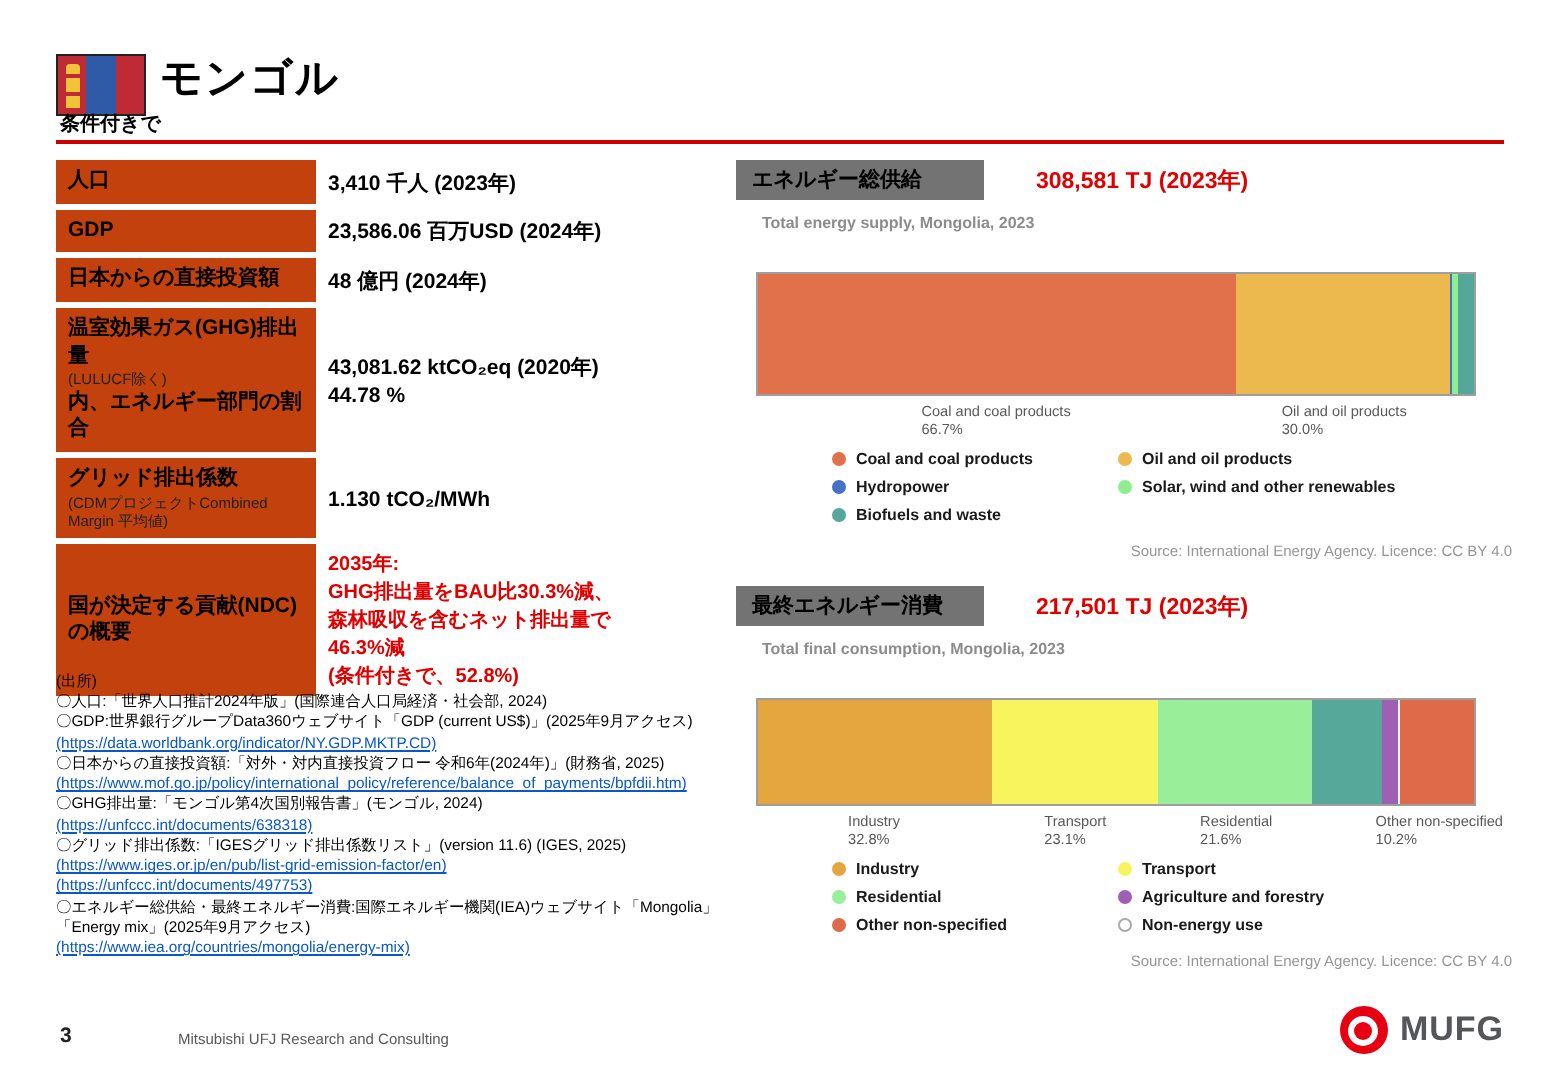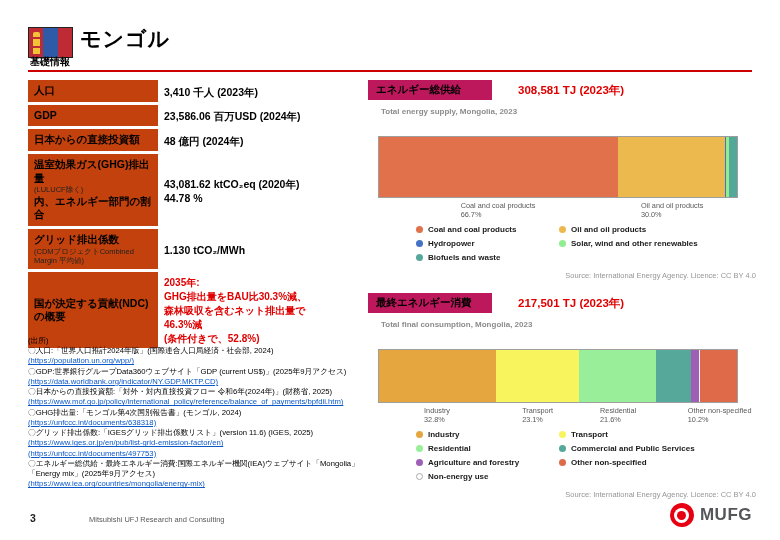--- a/index.html
+++ b/index.html
@@ -35,21 +35,21 @@
   .ndc-line { color:#e00000; font-weight:bold; font-size:10px; line-height:1.4; }
 
   
   .sources { position:absolute; left:28px; top:336px; width:348px; font-size:7.7px; line-height:1.33; color:#000; }
   .src-line.link { color:#0a58c8; text-decoration:underline; }
   .red-part { color:#e00000; }
 
   
   .right-col { position:absolute; left:368px; top:80px; width:388px; }
   .chart-header { display:flex; align-items:center; }
-  .chart-header .ch-label { background:#be185d; font-size:10.5px; font-weight:bold;
+  .chart-header .ch-label { background:#737373; font-size:10.5px; font-weight:bold;
                             padding:3px 8px; width:124px; }
   .chart-header .ch-value { color:#e00000; font-weight:bold; font-size:11.5px; margin-left:26px; }
   .chart-title { font-size:8px; font-weight:bold; color:#8c8c8c; margin:7px 0 0 13px; }
   .bar-wrap { margin:20px 0 0 10px; width:360px; position:relative; }
   .bar { display:flex; height:62px; border:1px solid #9e9e9e; background:#fff; }
   .chart-block.second .bar { height:54px; }
   .seg { height:100%; flex:none; }
   .bar-labels { position:relative; height:21px; margin-left:10px; width:360px;
                 font-size:7.3px; color:#595959; line-height:1.25; }
   .bar-label { position:absolute; top:3px; transform:translateX(-50%); white-space:nowrap; text-align:left; }
@@ -77,21 +77,21 @@
 <div class="slide">
 
   <div class="flag">
     <div class="st-red">
       <div class="soyombo"></div>
     </div>
     <div class="st-blue"></div>
     <div class="st-red"></div>
   </div>
   <div class="page-title">モンゴル</div>
-  <div class="subtitle">基礎情報</div>
+  <div class="subtitle">条件付きで</div>
   <div class="red-divider"></div>
 
   <div class="info-table">
     <div class="i-row">
       <div class="i-label">人口</div>
       <div class="i-value">
         <div><span class="v-main">3,410 千人</span> <span class="v-year">(2023年)</span></div>
       </div>
     </div>
     <div class="i-row">
@@ -134,21 +134,20 @@
         <div class="ndc-line">森林吸収を含むネット排出量で</div>
         <div class="ndc-line">46.3%減</div>
         <div class="ndc-line">(条件付きで、52.8%)</div>
       </div>
     </div>
   </div>
 
   <div class="sources">
       <div class="src-line text">(出所)</div>
       <div class="src-line text">〇人口:「世界人口推計2024年版」(国際連合人口局経済・社会部, 2024)</div>
-      <div class="src-line link">(https://population.un.org/wpp/)</div>
       <div class="src-line text">〇GDP:世界銀行グループData360ウェブサイト「GDP (current US$)」(2025年9月アクセス)</div>
       <div class="src-line link">(https://data.worldbank.org/indicator/NY.GDP.MKTP.CD)</div>
       <div class="src-line text">〇日本からの直接投資額:「対外・対内直接投資フロー 令和6年(2024年)」(財務省, 2025)</div>
       <div class="src-line link">(https://www.mof.go.jp/policy/international_policy/reference/balance_of_payments/bpfdii.htm)</div>
       <div class="src-line text">〇GHG排出量:「モンゴル第4次国別報告書」(モンゴル, 2024)</div>
       <div class="src-line link">(https://unfccc.int/documents/638318)</div>
       <div class="src-line text">〇グリッド排出係数:「IGESグリッド排出係数リスト」(version 11.6) (IGES, 2025)</div>
       <div class="src-line link">(https://www.iges.or.jp/en/pub/list-grid-emission-factor/en)</div>
       <div class="src-line link">(https://unfccc.int/documents/497753)</div>
       <div class="src-line text">〇エネルギー総供給・最終エネルギー消費:国際エネルギー機関(IEA)ウェブサイト「Mongolia」</div>
@@ -250,24 +249,20 @@
           </div>
           <div class="legend-item">
             <span class="dot" style="background: rgb(247, 244, 94);"></span>
             <span>Transport</span>
           </div>
           <div class="legend-item">
             <span class="dot" style="background: rgb(153, 238, 153);"></span>
             <span>Residential</span>
           </div>
           <div class="legend-item">
-            <span class="dot" style="background: rgb(86, 168, 154);"></span>
-            <span>Commercial and Public Services</span>
-          </div>
-          <div class="legend-item">
             <span class="dot" style="background: rgb(159, 95, 181);"></span>
             <span>Agriculture and forestry</span>
           </div>
           <div class="legend-item">
             <span class="dot" style="background: rgb(222, 106, 73);"></span>
             <span>Other non-specified</span>
           </div>
           <div class="legend-item">
             <span class="dot" style="background: rgb(255, 255, 255); border: 1px solid rgb(170, 170, 170);"></span>
             <span>Non-energy use</span>

